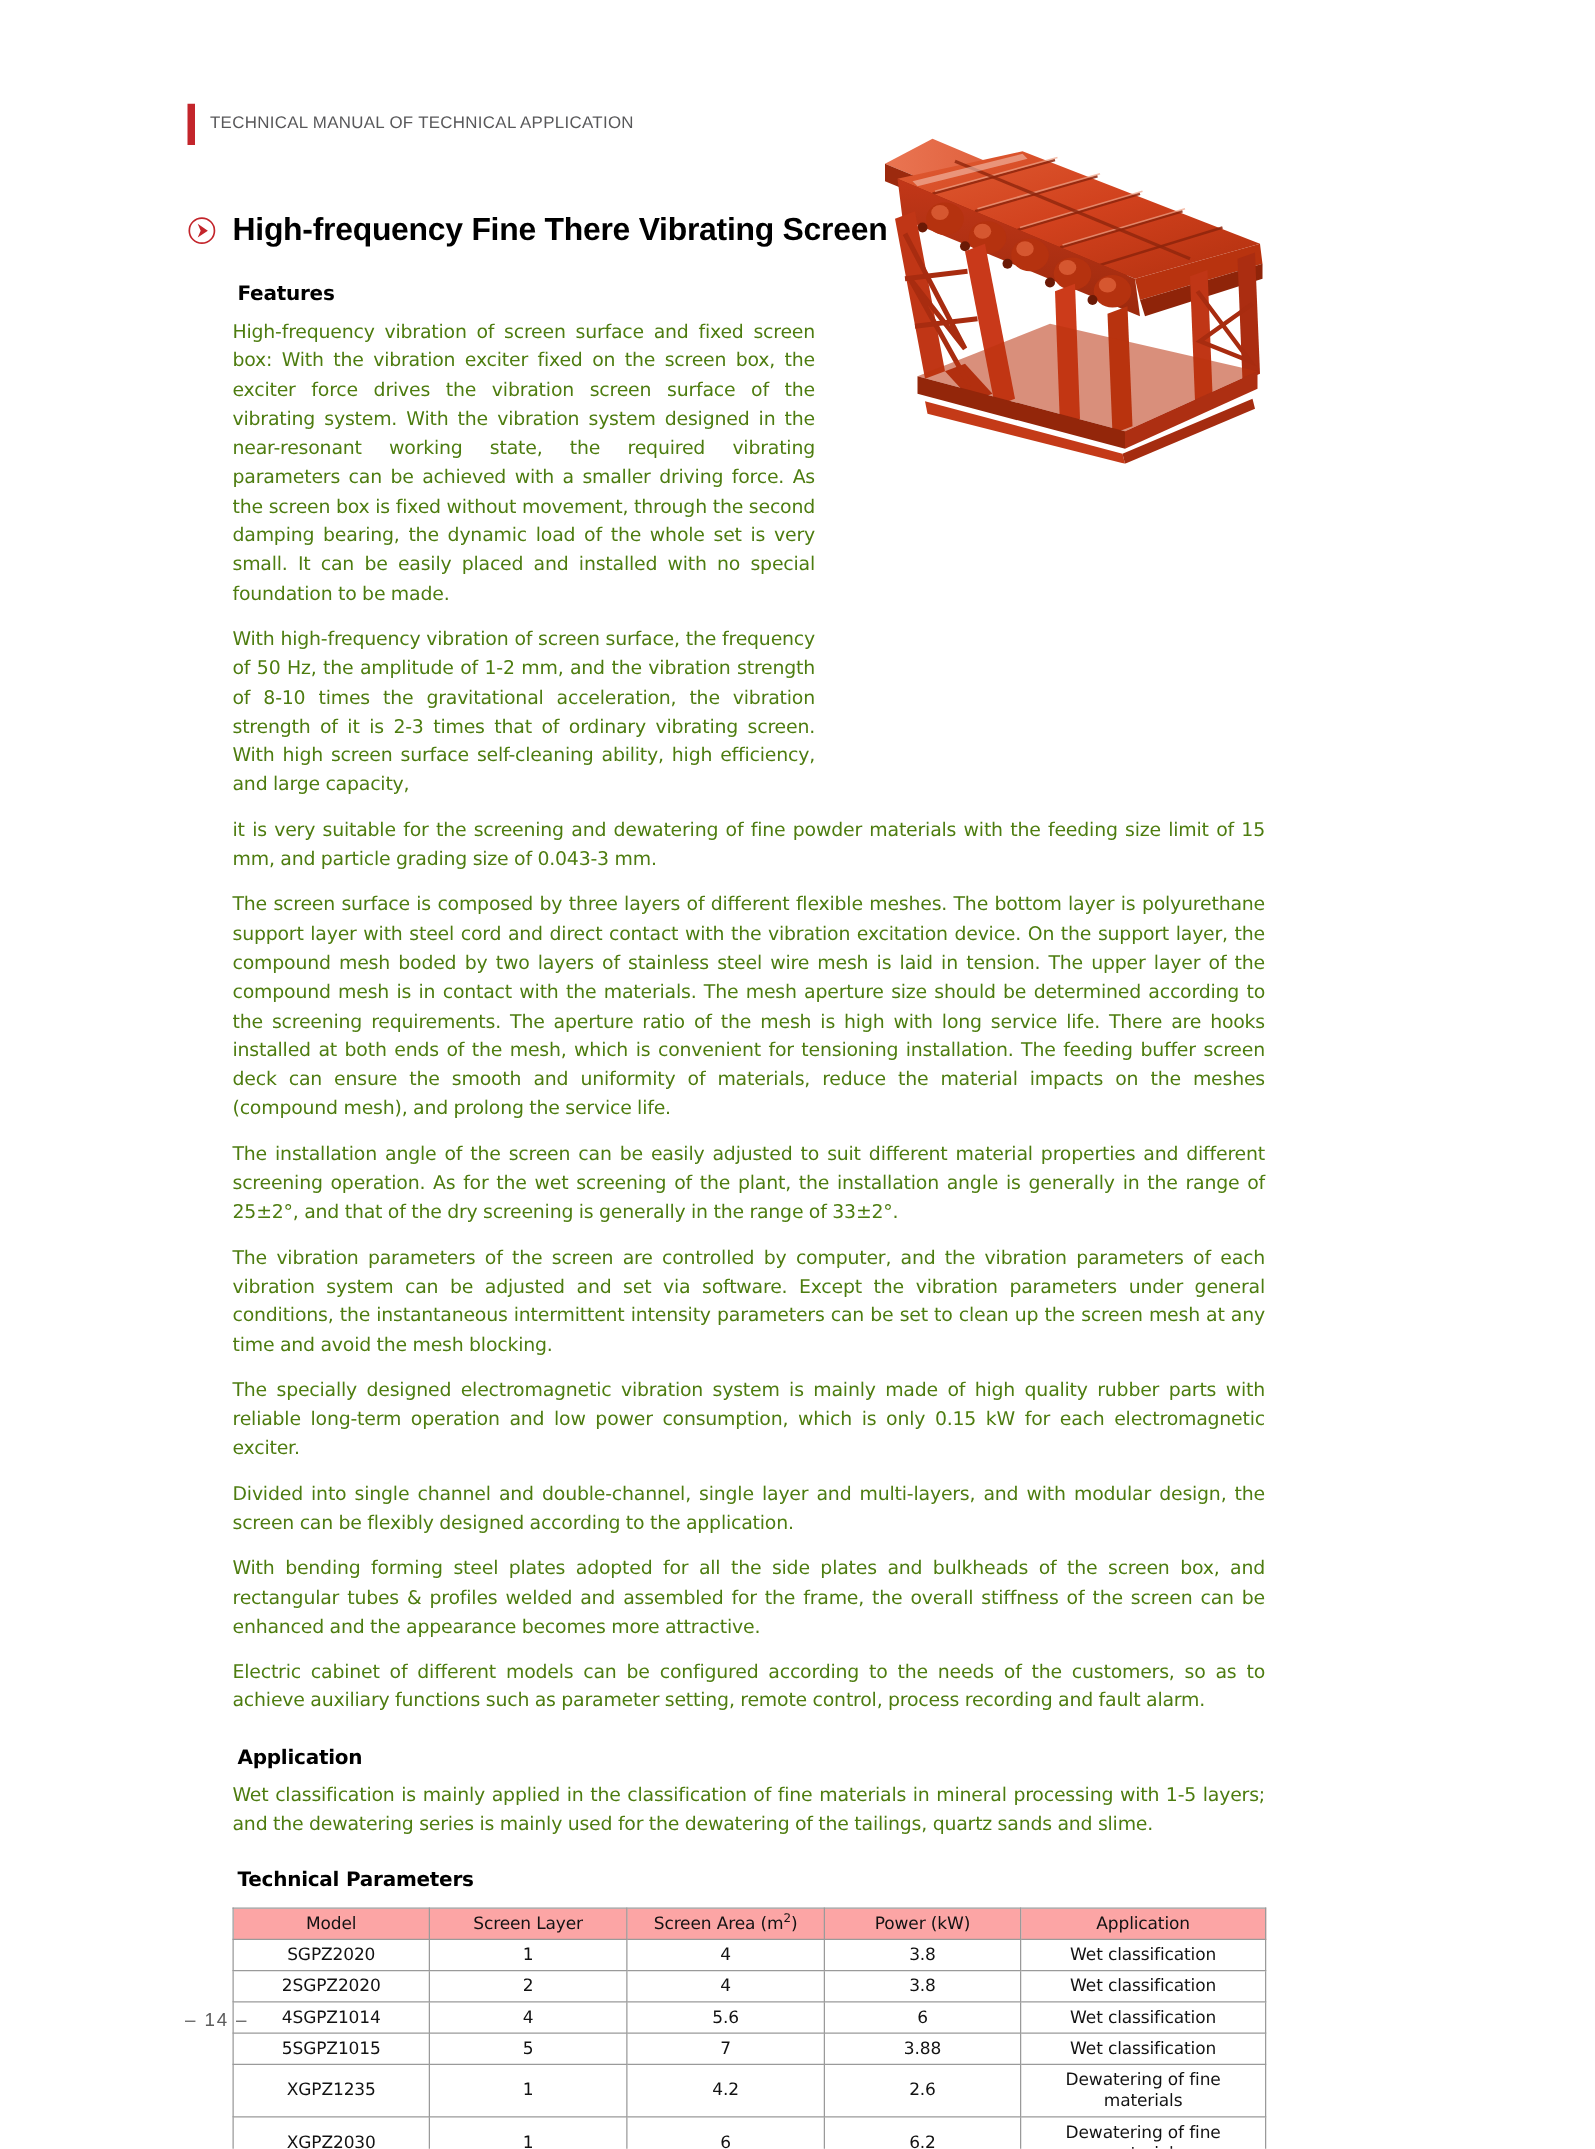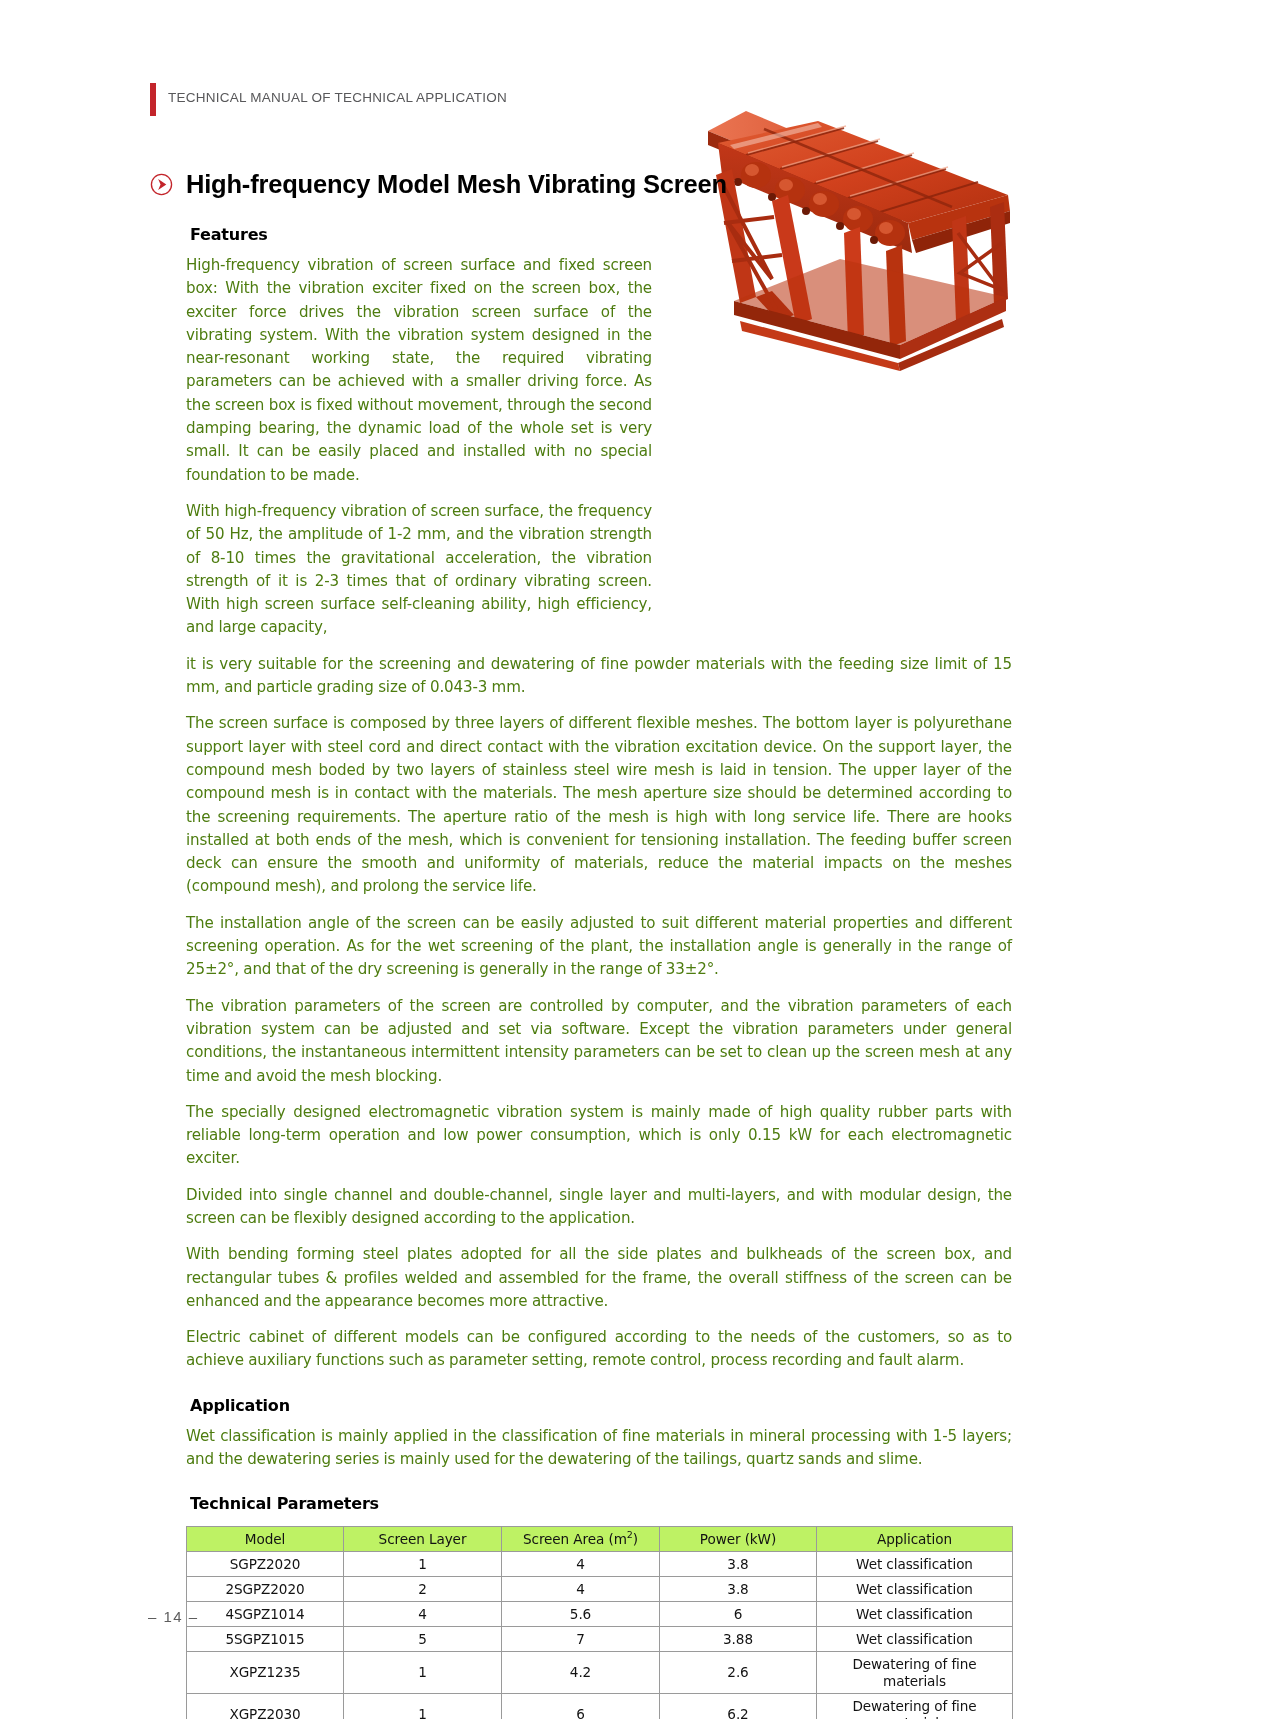--- a/index.html
+++ b/index.html
@@ -125,21 +125,21 @@
     border: 1px solid #9a9a9a;
     text-align: center;
     font-size: 13.6px;
     line-height: 17px;
     padding: 3.5px 2px;
     color: #121212;
     font-weight: normal;
     letter-spacing: -0.1px;
   }
   table.params thead th {
-    background: #bef264;
+    background: #fca5a5;
   }
   table.params sup { font-size: 9.5px; vertical-align: super; line-height: 0; }
 
   .col-model { width: 157px; }
   .col-layer { width: 158px; }
   .col-area  { width: 158px; }
   .col-power { width: 157px; }
   .col-app   { width: 196px; }
 
   
@@ -260,21 +260,21 @@
 
   <div class="content">
 
     <div class="h1-row">
       <span class="h1-icon">
         <svg viewBox="0 0 24 24" xmlns="http://www.w3.org/2000/svg">
           <circle cx="12" cy="12" r="10.5" fill="none" stroke="#c3252b" stroke-width="1.4"></circle>
           <path d="M8.5 6.2 L17 12 L8.5 17.8 L11 12 Z" fill="#c3252b"></path>
         </svg>
       </span>
-      <span class="h1-text">High-frequency Model Mesh Vibrating Screen</span>
+      <span class="h1-text">High-frequency Fine There Vibrating Screen</span>
     </div>
 
     <h2 class="sec">Features</h2>
 
     <p class="body narrow">High-frequency vibration of screen surface and fixed screen box: With the vibration exciter fixed on the screen box, the exciter force drives the vibration screen surface of the vibrating system. With the vibration system designed in the near-resonant working state, the required vibrating parameters can be achieved with a smaller driving force. As the screen box is fixed without movement, through the second damping bearing, the dynamic load of the whole set is very small. It can be easily placed and installed with no special foundation to be made.</p>
 
     <p class="body narrow">With high-frequency vibration of screen surface, the frequency of 50 Hz, the amplitude of 1-2 mm, and the vibration strength of 8-10 times the gravitational acceleration, the vibration strength of it is 2-3 times that of ordinary vibrating screen. With high screen surface self-cleaning ability, high efficiency, and large capacity,</p>
 
     <p class="body">it is very suitable for the screening and dewatering of fine powder materials with the feeding size limit of 15 mm, and particle grading size of 0.043-3 mm.</p>
 

